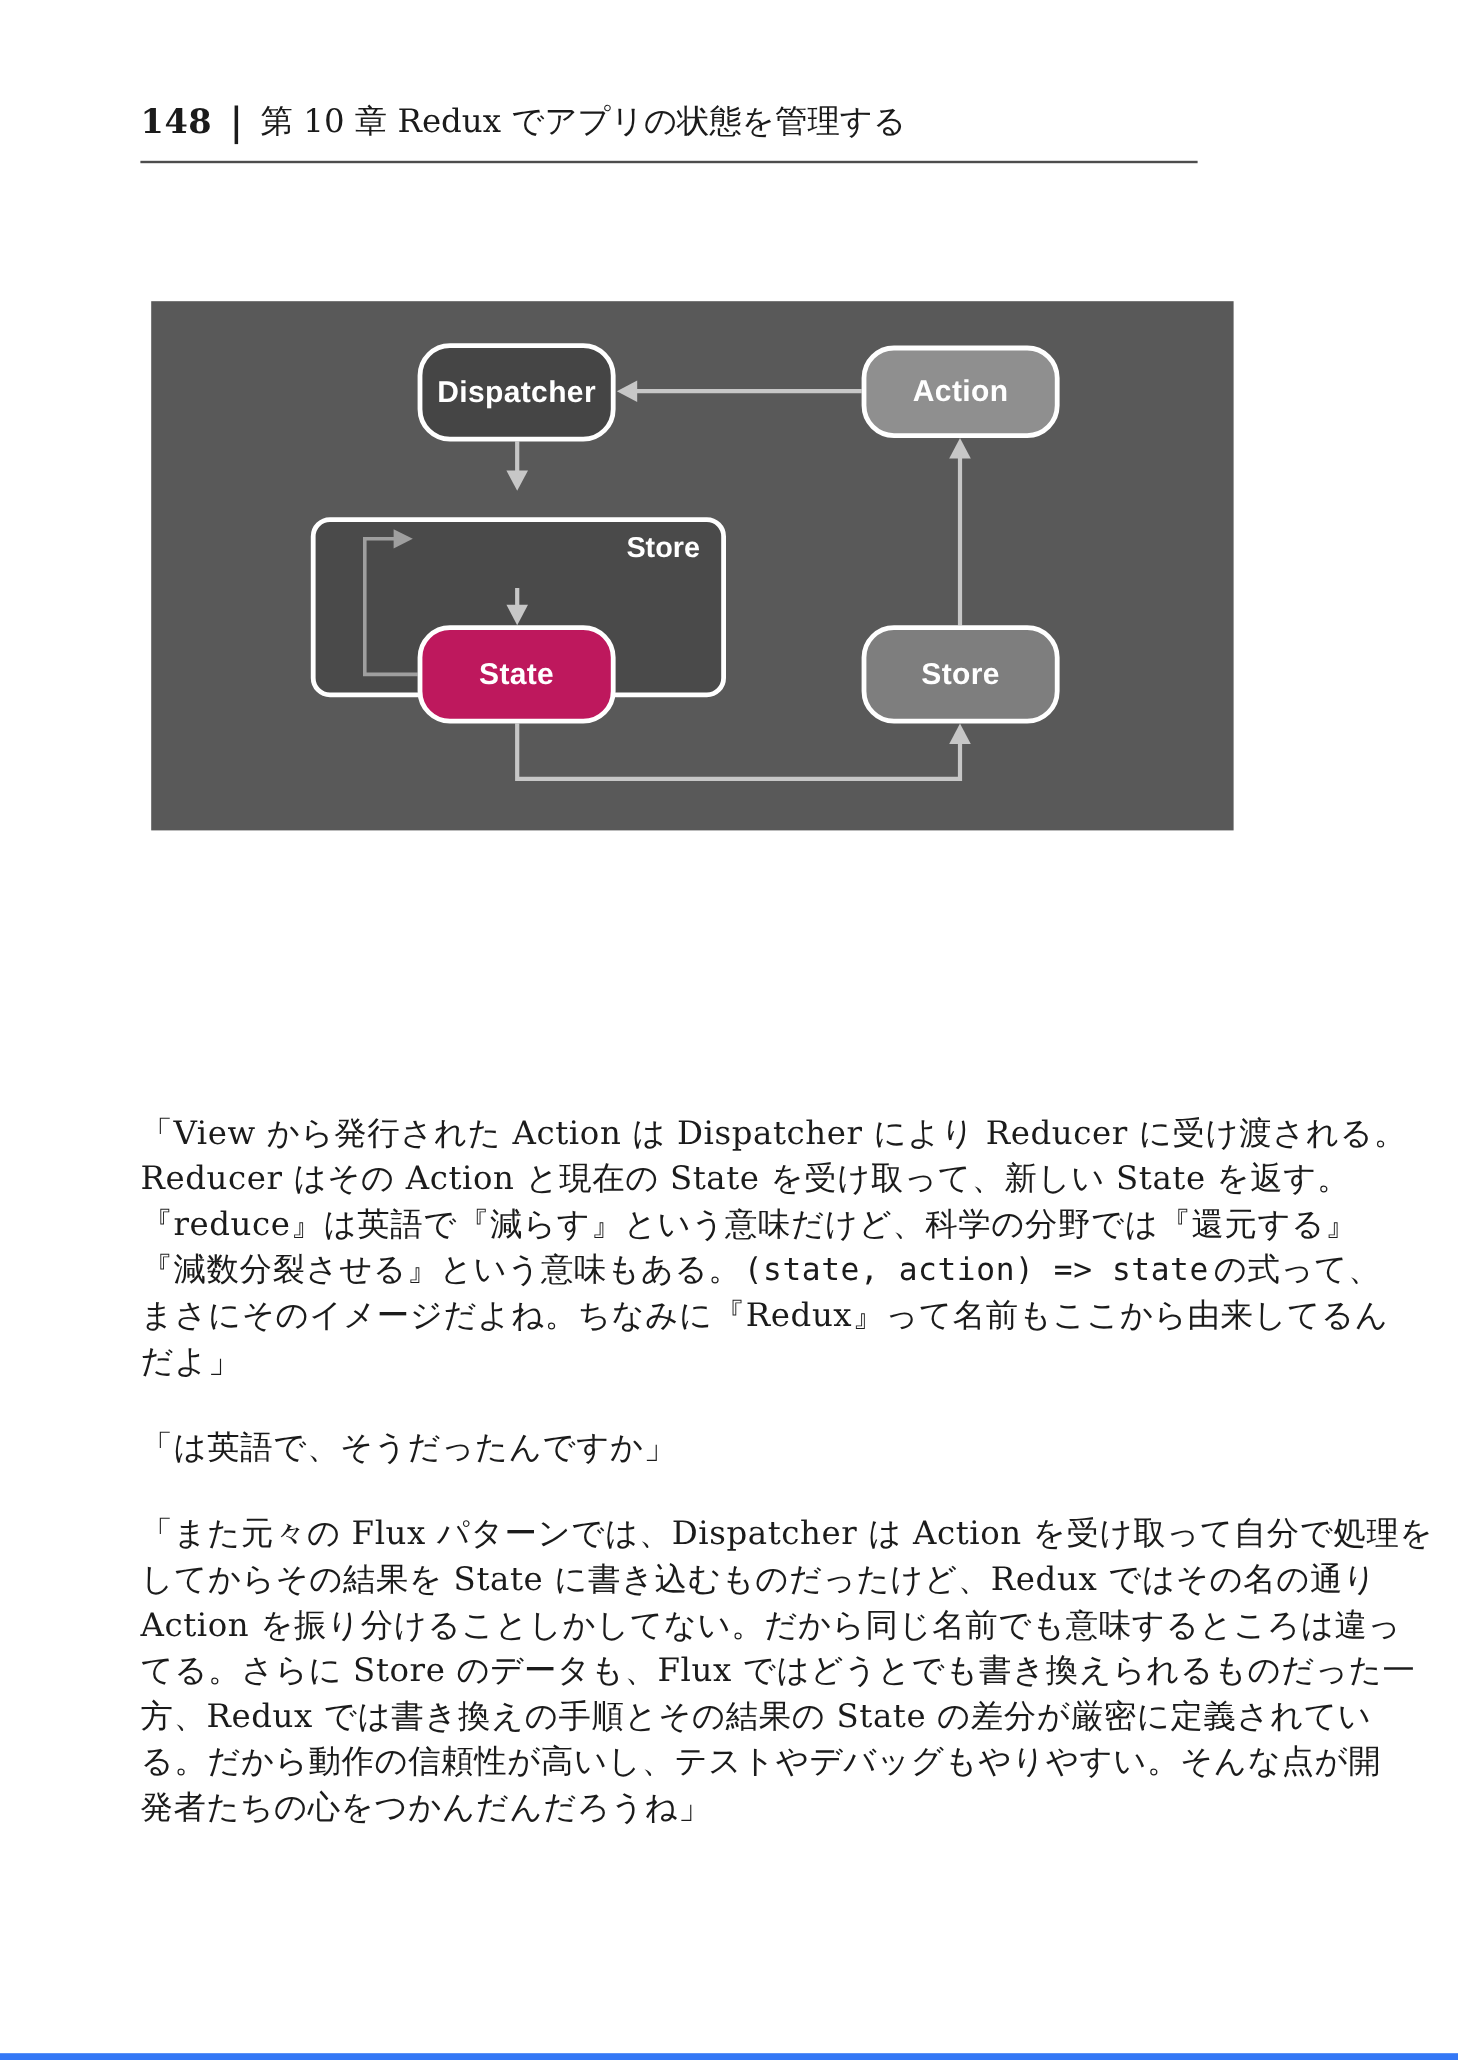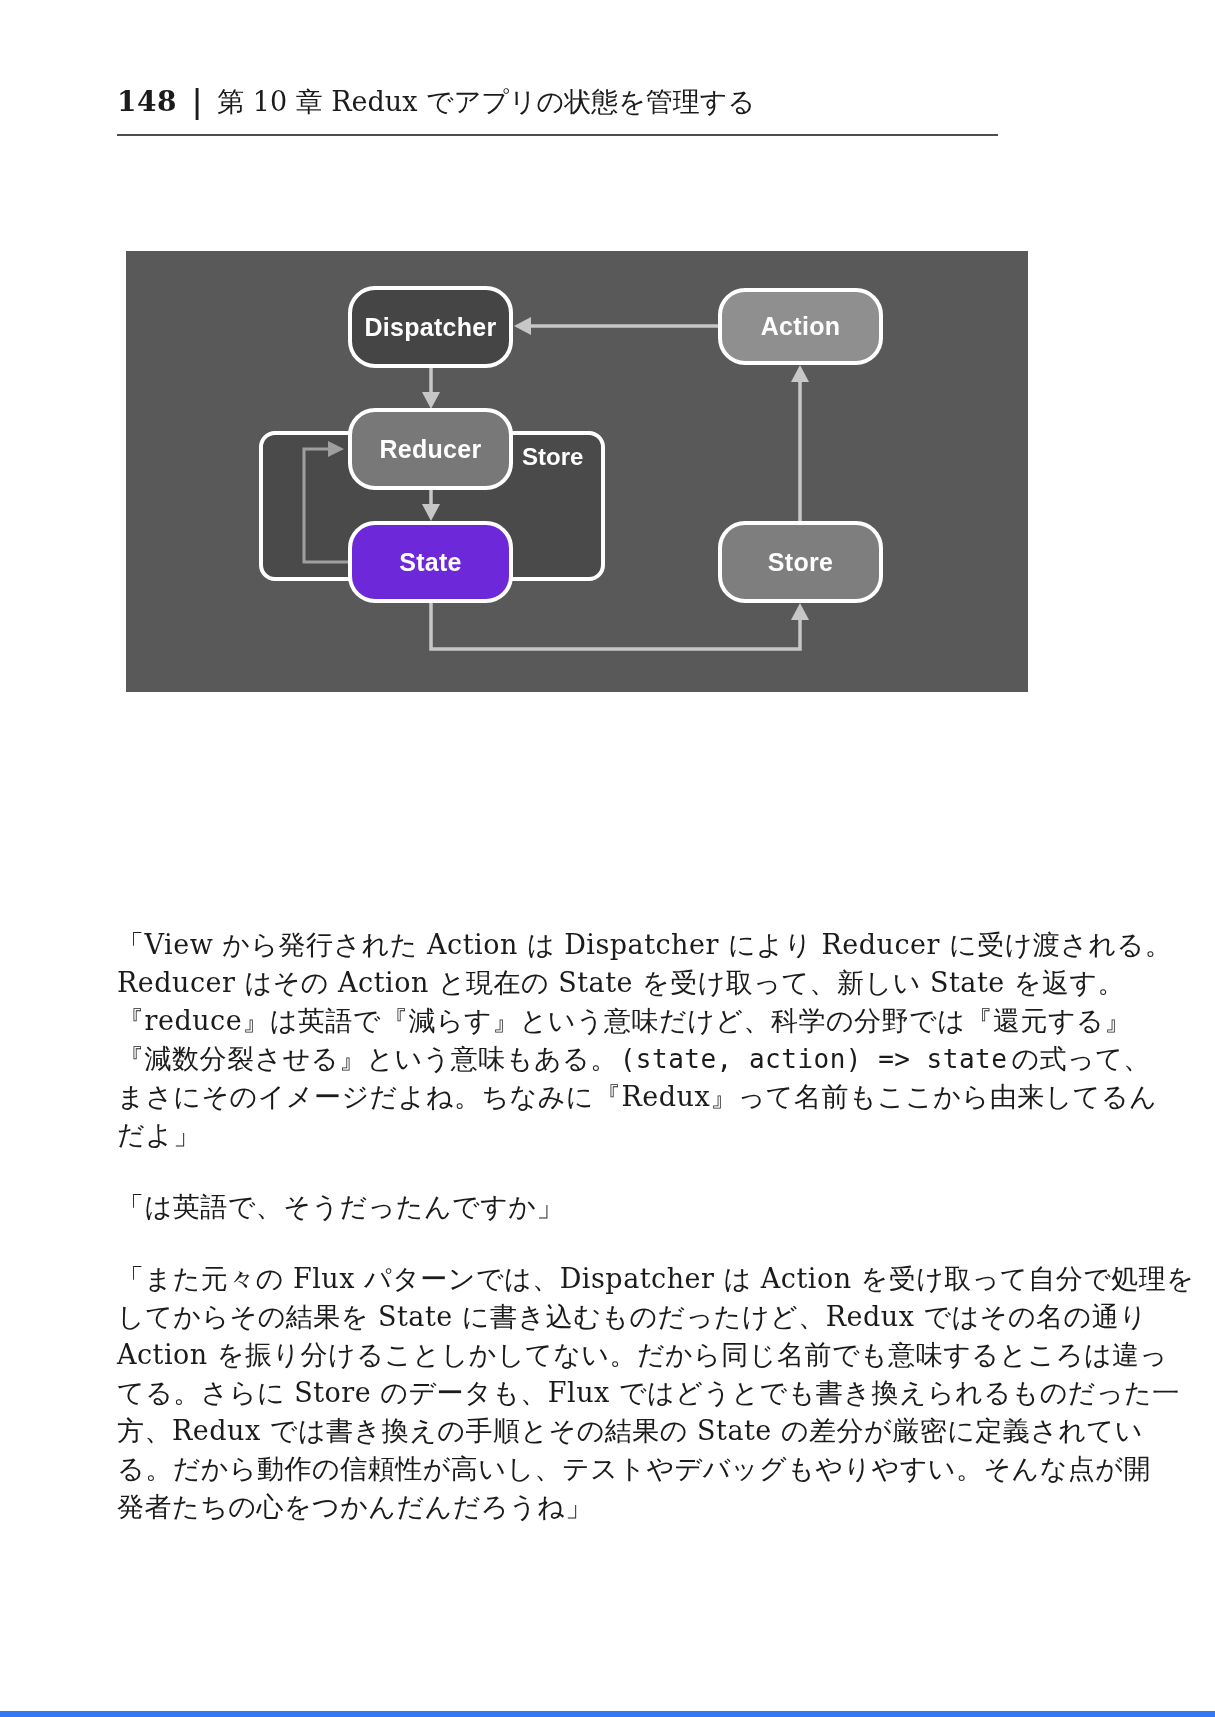--- a/index.html
+++ b/index.html
@@ -43,21 +43,21 @@
   .arrows{position:absolute;left:0;top:0;width:902px;height:441px;}
   .node{
     position:absolute;width:165px;height:82px;
     border:4px solid #ffffff;border-radius:27px;box-sizing:border-box;
     display:flex;align-items:center;justify-content:center;
     color:#ffffff;font-weight:bold;font-size:25px;letter-spacing:.3px;
   }
   .n-dispatcher{left:222px;top:35px;background:#454545;}
   .n-action{left:592px;top:37px;height:77px;background:#8f8f8f;text-align:center;}
   .n-reducer{left:222px;top:157px;background:#787878;}
-  .n-state{left:222px;top:270px;background:#6d28d9;}
+  .n-state{left:222px;top:270px;background:#be185d;}
   .n-view{left:592px;top:270px;height:82px;background:#7e7e7e;}
 
   
   .tl{
     position:absolute;left:117px;width:900px;
     font-size:27px;line-height:34px;white-space:nowrap;
     letter-spacing:.5px;
   }
   .mono{
     font-family:"DejaVu Sans Mono","Liberation Mono",monospace;
@@ -119,23 +119,20 @@
         <polygon points="674,114 665,131 683,131" fill="#c7c7c7"></polygon>
       </g>
     </svg>
 
     <div class="node n-dispatcher">
       <span>Dispatcher</span>
     </div>
     <div class="node n-action">
       <span>Action</span>
     </div>
-    <div class="node n-reducer">
-      <span>Reducer</span>
-    </div>
     <div class="node n-state">
       <span>State</span>
     </div>
     <div class="node n-view">
       <span>Store</span>
     </div>
   </div>
 
   <div class="tl" style="top:928px">「View から発行された Action は Dispatcher により Reducer に受け渡される。</div>
   <div class="tl" style="top:966px">Reducer はその Action と現在の State を受け取って、新しい State を返す。</div>

